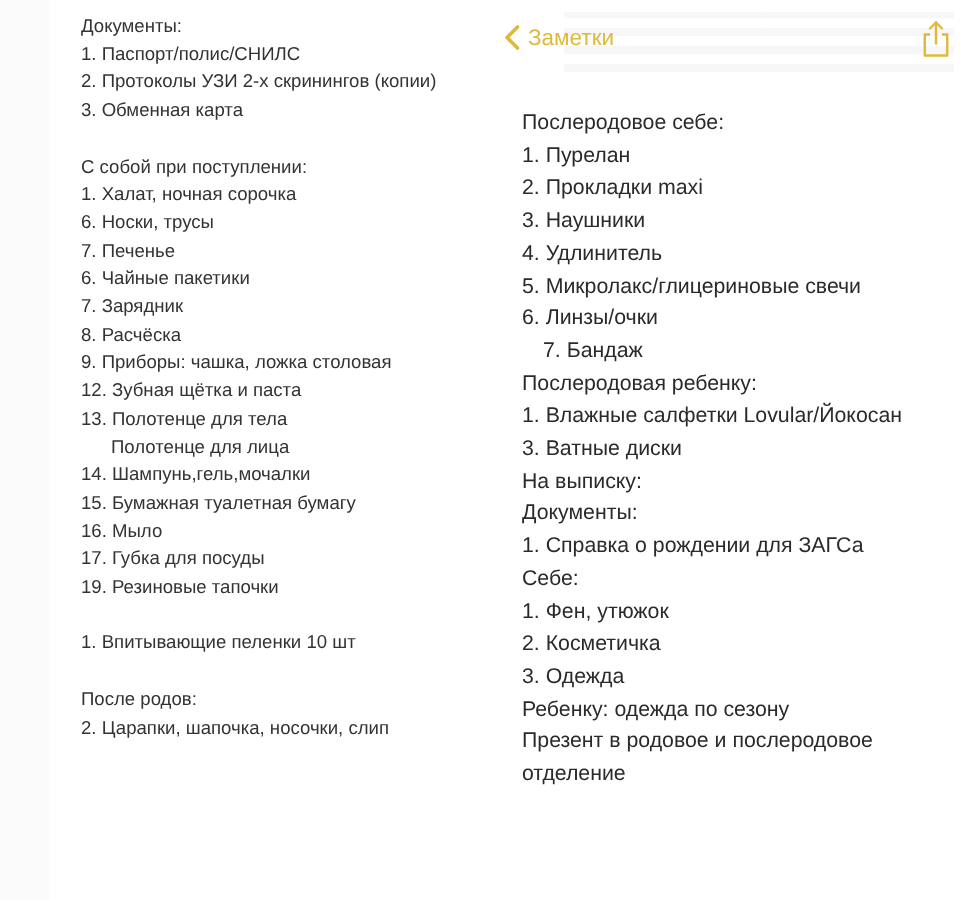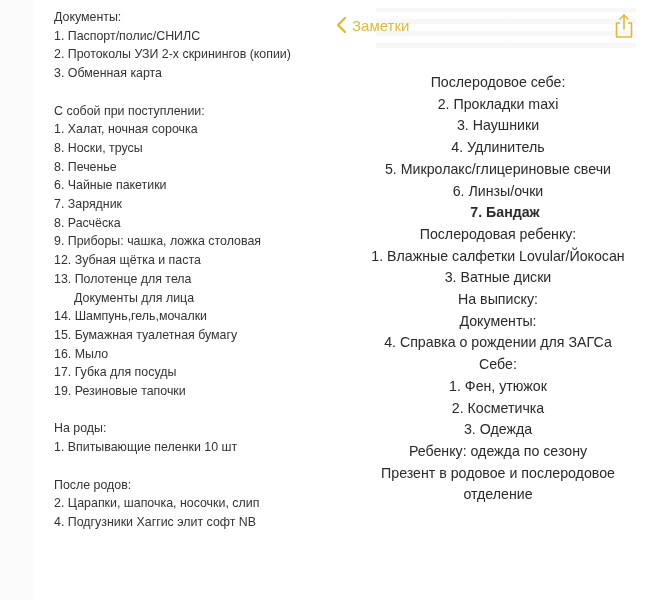--- a/index.html
+++ b/index.html
@@ -14,62 +14,60 @@
 
   .panel-right { position: absolute; left: 336px; top: 0; width: 315px; height: 600px; }
   .nav-bar { position: absolute; left: 0; top: 12px; width: 315px; height: 30px; }
   .back-button { position: absolute; left: 0; top: 2px; display: flex; align-items: center; cursor: pointer; }
   .back-chevron { width: 14px; height: 22px; display: flex; align-items: center; }
   .back-label { font-size: 15px; color: #e0b93a; margin-left: 2px; }
   .share-button { position: absolute; left: 277px; top: 1px; width: 22px; height: 26px; cursor: pointer; }
   .faded-bg { position: absolute; left: 40px; top: 8px; width: 260px; height: 40px; opacity: 0.08;
               background: repeating-linear-gradient(0deg, #999 0 5px, transparent 5px 12px); }
 
-  .note-right { position: absolute; left: 12px; top: 72px; width: 300px; text-align: center; }
+  .note-right { position: absolute; left: 12px; top: 72px; width: 300px; }
   .note-right .line { font-size: 14.2px; line-height: 21.7px; white-space: nowrap; color: #2a2a2a; }
-  .note-right .indent { padding-left: 14px; font-weight: bold; }
+  .note-right .indent { padding-left: 14px; }
   .panel-left .indent { padding-left: 20px; }
 </style>
 </head>
 <body>
 
 <div class="left-strip"></div>
 
 <div class="panel-left">
   <div class="line">Документы:</div>
   <div class="line">1. Паспорт/полис/СНИЛС</div>
   <div class="line">2. Протоколы УЗИ 2-х скринингов (копии)</div>
   <div class="line">3. Обменная карта</div>
   <div class="gap"></div>
 
   <div class="line">С собой при поступлении:</div>
   <div class="line">1. Халат, ночная сорочка</div>
-  <div class="line">8. Носки, трусы</div>
-  <div class="line">8. Печенье</div>
+  <div class="line">6. Носки, трусы</div>
+  <div class="line">7. Печенье</div>
   <div class="line">6. Чайные пакетики</div>
   <div class="line">7. Зарядник</div>
   <div class="line">8. Расчёска</div>
   <div class="line">9. Приборы: чашка, ложка столовая</div>
   <div class="line">12. Зубная щётка и паста</div>
   <div class="line">13. Полотенце для тела</div>
-  <div class="line indent">Документы для лица</div>
+  <div class="line indent">Полотенце для лица</div>
   <div class="line">14. Шампунь,гель,мочалки</div>
   <div class="line">15. Бумажная туалетная бумагу</div>
   <div class="line">16. Мыло</div>
   <div class="line">17. Губка для посуды</div>
   <div class="line">19. Резиновые тапочки</div>
   <div class="gap"></div>
 
-  <div class="line">На роды:</div>
   <div class="line">1. Впитывающие пеленки 10 шт</div>
   <div class="gap"></div>
 
   <div class="line">После родов:</div>
   <div class="line">2. Царапки, шапочка, носочки, слип</div>
-  <div class="line">4. Подгузники Хаггис элит софт NB</div>
 </div>
 
 <div class="panel-right">
   <div class="faded-bg"></div>
   <div class="nav-bar">
     <div class="back-button">
       <span class="back-chevron">
         <svg width="11" height="18" viewBox="0 0 11 18">
             <path d="M9 2 L2 9 L9 16" fill="none" stroke="#e0b93a" stroke-width="2.4" stroke-linecap="round" stroke-linejoin="round"></path>
           </svg>
@@ -82,32 +80,33 @@
           <path d="M7 10 H3.5 V24 H18.5 V10 H15" fill="none" stroke="#e0b93a" stroke-width="1.6" stroke-linejoin="round"></path>
           <path d="M11 16 V2" fill="none" stroke="#e0b93a" stroke-width="1.6" stroke-linecap="round"></path>
           <path d="M7 6 L11 2 L15 6" fill="none" stroke="#e0b93a" stroke-width="1.6" stroke-linecap="round" stroke-linejoin="round"></path>
         </svg>
       </span>
     </div>
   </div>
 
   <div class="note-right">
     <div class="line">Послеродовое себе:</div>
+    <div class="line">1. Пурелан</div>
     <div class="line">2. Прокладки maxi</div>
     <div class="line">3. Наушники</div>
     <div class="line">4. Удлинитель</div>
     <div class="line">5. Микролакс/глицериновые свечи</div>
     <div class="line">6. Линзы/очки</div>
     <div class="line indent">7.  Бандаж</div>
     <div class="line">Послеродовая ребенку:</div>
     <div class="line">1. Влажные салфетки Lovular/Йокосан</div>
     <div class="line">3. Ватные диски</div>
     <div class="line">На выписку:</div>
     <div class="line">Документы:</div>
-    <div class="line">4. Справка о рождении для ЗАГСа</div>
+    <div class="line">1. Справка о рождении для ЗАГСа</div>
     <div class="line">Себе:</div>
     <div class="line">1. Фен, утюжок</div>
     <div class="line">2. Косметичка</div>
     <div class="line">3. Одежда</div>
     <div class="line">Ребенку: одежда по сезону</div>
     <div class="line">Презент в родовое и послеродовое</div>
     <div class="line">отделение</div>
   </div>
 </div>
 

